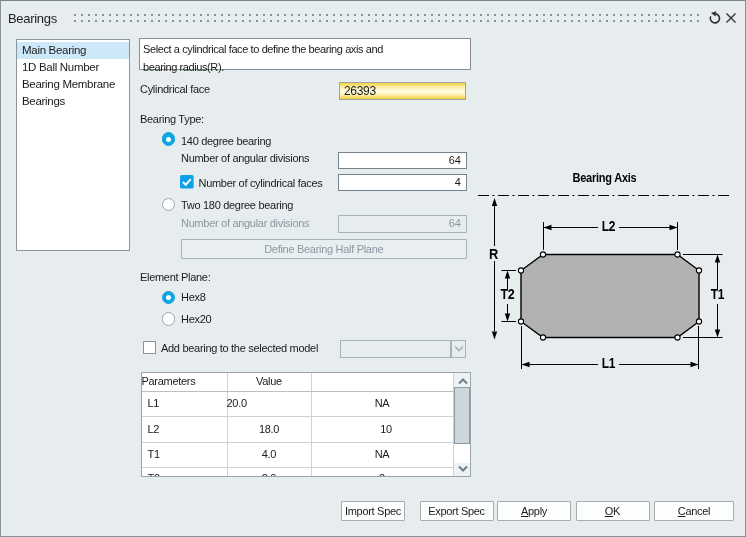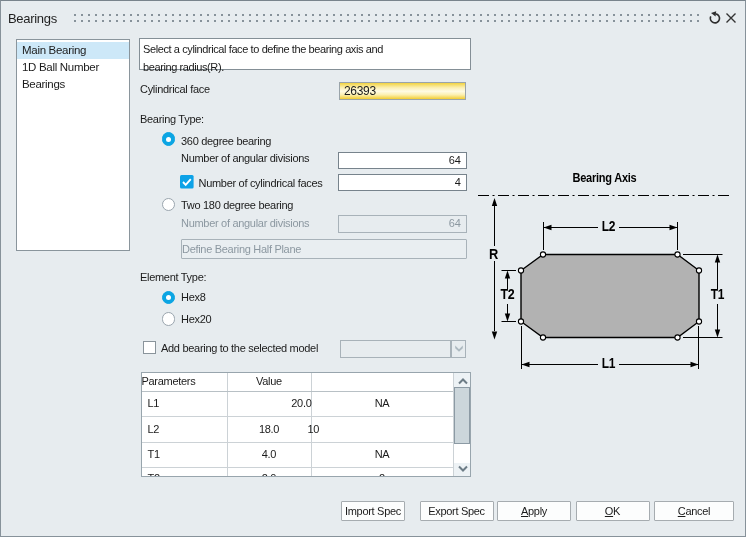--- a/index.html
+++ b/index.html
@@ -33,42 +33,43 @@
 <svg class="abs" style="left:706px;top:9px" width="17" height="17" viewBox="0 0 17 17">
 <path d="M 10.09 4.86 A 4.6 4.6 0 1 1 4.73 7.36" fill="none" stroke="#2e2e2e" stroke-width="1.6"></path>
 <path d="M 5.0 4.1 L 10.2 2.3 L 9.6 7.4 Z" fill="#2e2e2e"></path>
 </svg>
 <svg class="abs" style="left:724px;top:11px" width="14" height="14" viewBox="0 0 14 14">
 <path d="M2.5 2.5 L11.5 11.5 M11.5 2.5 L2.5 11.5" stroke="#333" stroke-width="1.4"></path>
 </svg>
 <div class="abs listbox">
 <div class="sel">Main Bearing</div>
 <div>1D Ball Number</div>
+<div>Bearing Membrane</div>
 <div>Bearings</div>
 </div>
 <div class="abs descbox">Select a cylindrical face to define the bearing axis and<br>bearing radius(R).</div>
 <div class="abs lbl" style="left:140px;top:83.4px">Cylindrical face</div>
 <div class="abs" style="left:339px;top:82px;width:127px;height:18px;border:1px solid #9aa4aa;background:linear-gradient(#f2d341 0%,#fcf0b4 30%,#fffbe4 52%,#fcefae 74%,#f2cc33 100%);padding:0 4px;line-height:16px;font-size:12px">26393</div>
 <div class="abs lbl" style="left:140px;top:113px">Bearing Type:</div>
 <div class="abs radio on" style="left:161.5px;top:132.4px"></div>
-<div class="abs lbl" style="left:181px;top:134.5px">360 degree bearing</div>
+<div class="abs lbl" style="left:181px;top:134.5px">140 degree bearing</div>
 <div class="abs lbl" style="left:181px;top:152.3px">Number of angular divisions</div>
 <div class="abs inp" style="left:337.5px;top:151.5px;width:129px;height:17px">64</div>
 <svg class="abs" style="left:179.5px;top:174.5px" width="14" height="14" viewBox="0 0 14 14">
 <rect x="0" y="0" width="13.6" height="13.6" rx="1.5" fill="#0da2e7"></rect>
 <path d="M3 7 L5.7 9.8 L10.8 4.2" fill="none" stroke="#fff" stroke-width="1.9"></path>
 </svg>
 <div class="abs lbl" style="left:198.5px;top:176.5px">Number of cylindrical faces</div>
 <div class="abs inp" style="left:337.5px;top:173.5px;width:129px;height:17px">4</div>
 <div class="abs radio" style="left:161.5px;top:197.6px"></div>
 <div class="abs lbl" style="left:181px;top:199px">Two 180 degree bearing</div>
 <div class="abs lbl dis" style="left:181px;top:216.6px">Number of angular divisions</div>
 <div class="abs inpdis" style="left:337.5px;top:215.3px;width:129px;height:18px;line-height:15.5px">64</div>
-<div class="abs dis" style="left:181px;top:239px;width:285.5px;height:19.5px;border:1px solid #a8b2b9;background:#e9eef1;text-align:left;line-height:18px;border-radius:1px">Define Bearing Half Plane</div>
-<div class="abs lbl" style="left:140px;top:270.6px">Element Type:</div>
+<div class="abs dis" style="left:181px;top:239px;width:285.5px;height:19.5px;border:1px solid #a8b2b9;background:#e9eef1;text-align:center;line-height:18px;border-radius:1px">Define Bearing Half Plane</div>
+<div class="abs lbl" style="left:140px;top:270.6px">Element Plane:</div>
 <div class="abs radio on" style="left:161.5px;top:290.5px"></div>
 <div class="abs lbl" style="left:181px;top:291px">Hex8</div>
 <div class="abs radio" style="left:161.5px;top:312.4px"></div>
 <div class="abs lbl" style="left:181px;top:313px">Hex20</div>
 <div class="abs check" style="left:143px;top:341px"></div>
 <div class="abs lbl" style="left:161px;top:341.5px">Add bearing to the selected model</div>
 <div class="abs" style="left:340px;top:339.5px;width:110.5px;height:18px;border:1px solid #a8b2b9"></div>
 <div class="abs" style="left:450.5px;top:339.5px;width:15px;height:18.5px;border:1px solid #a8b2b9"></div>
 <svg class="abs" style="left:454px;top:345px" width="10" height="8" viewBox="0 0 10 8">
     <polygon points="1.2,0.6 5,4.2 8.8,0.6 8.8,3.2 5,6.8 1.2,3.2" fill="#adb9c0"></polygon>
@@ -82,25 +83,25 @@
 
   <div class="abs" style="left:0;top:17.5px;width:311px;height:1px;background:#b8c0c5"></div>
   <div class="abs" style="left:0;top:43px;width:311px;height:1px;background:#ccd2d6"></div>
   <div class="abs" style="left:0;top:68.5px;width:311px;height:1px;background:#ccd2d6"></div>
   <div class="abs" style="left:0;top:94px;width:311px;height:1px;background:#ccd2d6"></div>
 
   <div class="abs" style="left:0;top:2px;width:85px;text-align:left">Parameters</div>
   <div class="abs" style="left:85px;top:2px;width:85px;text-align:center">Value</div>
 
   <div class="abs" style="left:6px;top:24px">L1</div>
-    <div class="abs" style="left:85px;top:24px;width:85px;text-align:right">20.0</div>
+    <div class="abs" style="left:85px;top:24px;width:85px;text-align:left">20.0</div>
     <div class="abs" style="left:170px;top:24px;width:141px;text-align:center">NA</div>
   <div class="abs" style="left:6px;top:49.5px">L2</div>
     <div class="abs" style="left:85px;top:49.5px;width:85px;text-align:center">18.0</div>
-    <div class="abs" style="left:166px;top:49.5px;width:141px;text-align:left">10</div>
+    <div class="abs" style="left:174px;top:49.5px;width:141px;text-align:center">10</div>
   <div class="abs" style="left:6px;top:75px">T1</div>
     <div class="abs" style="left:85px;top:75px;width:85px;text-align:center">4.0</div>
     <div class="abs" style="left:170px;top:75px;width:141px;text-align:center">NA</div>
   <div class="abs" style="left:6px;top:98.5px">T2</div>
     <div class="abs" style="left:85px;top:98.5px;width:85px;text-align:center">2.0</div>
     <div class="abs" style="left:170px;top:98.5px;width:141px;text-align:center">2</div>
 
   <div class="abs" style="left:312px;top:0;width:17px;height:103px;background:#edf2f5"></div>
   <div class="abs" style="left:312px;top:14px;width:16px;height:57px;background:#ccd6db;border:1px solid #8c9aa4"></div>
   <div class="abs" style="left:312px;top:71px;width:16px;height:19px;background:#fff"></div>

